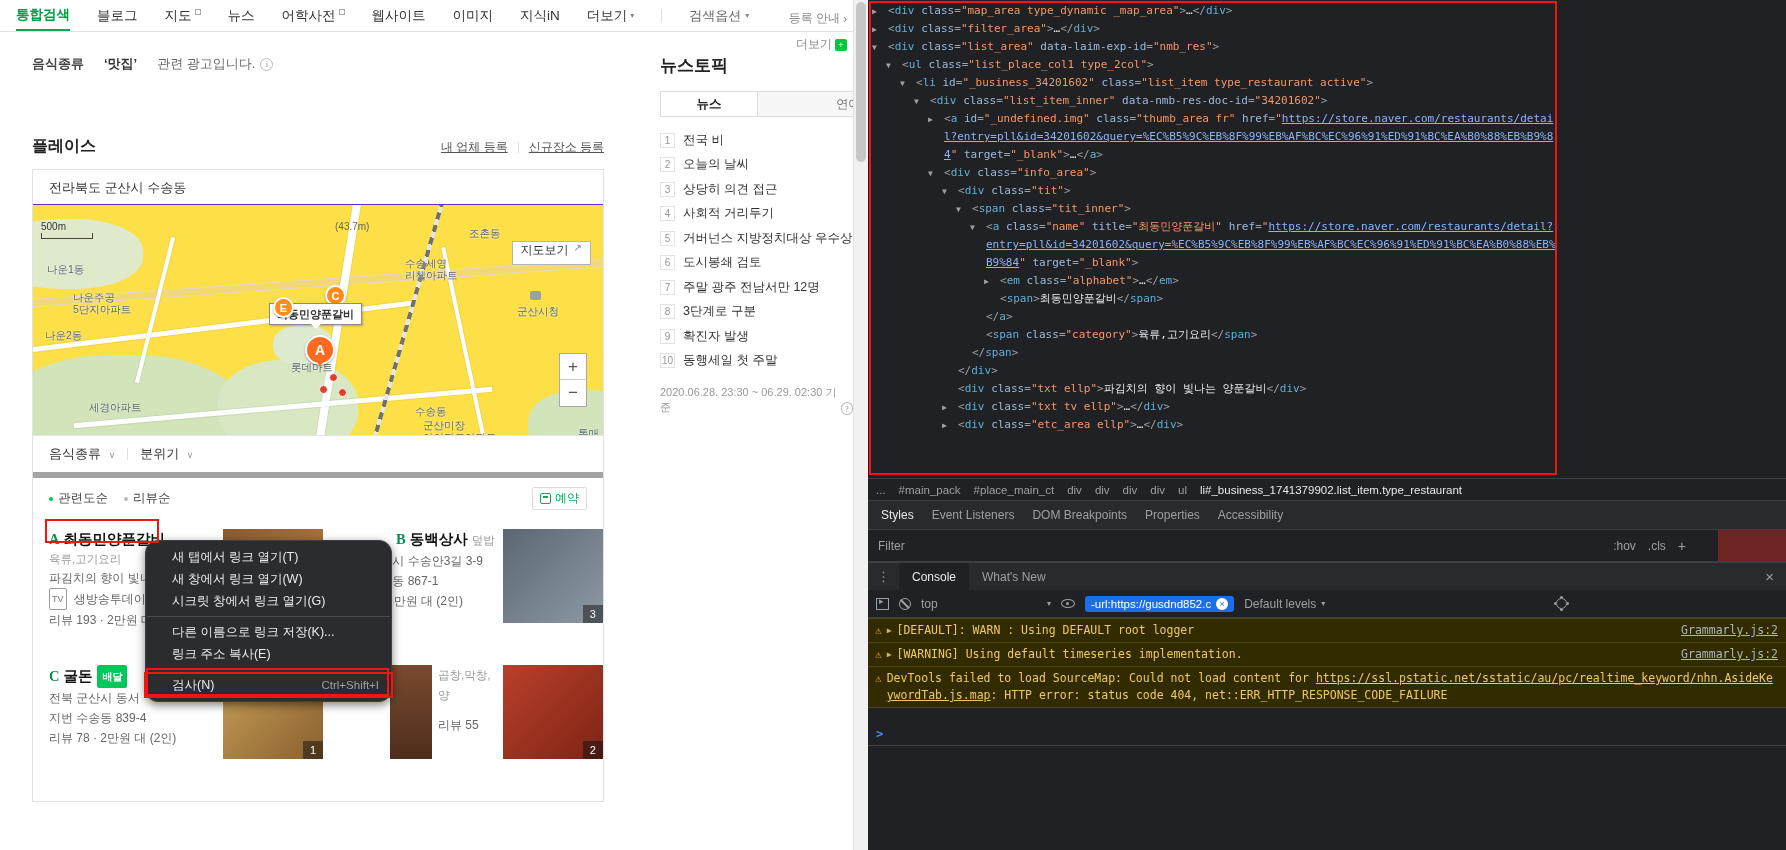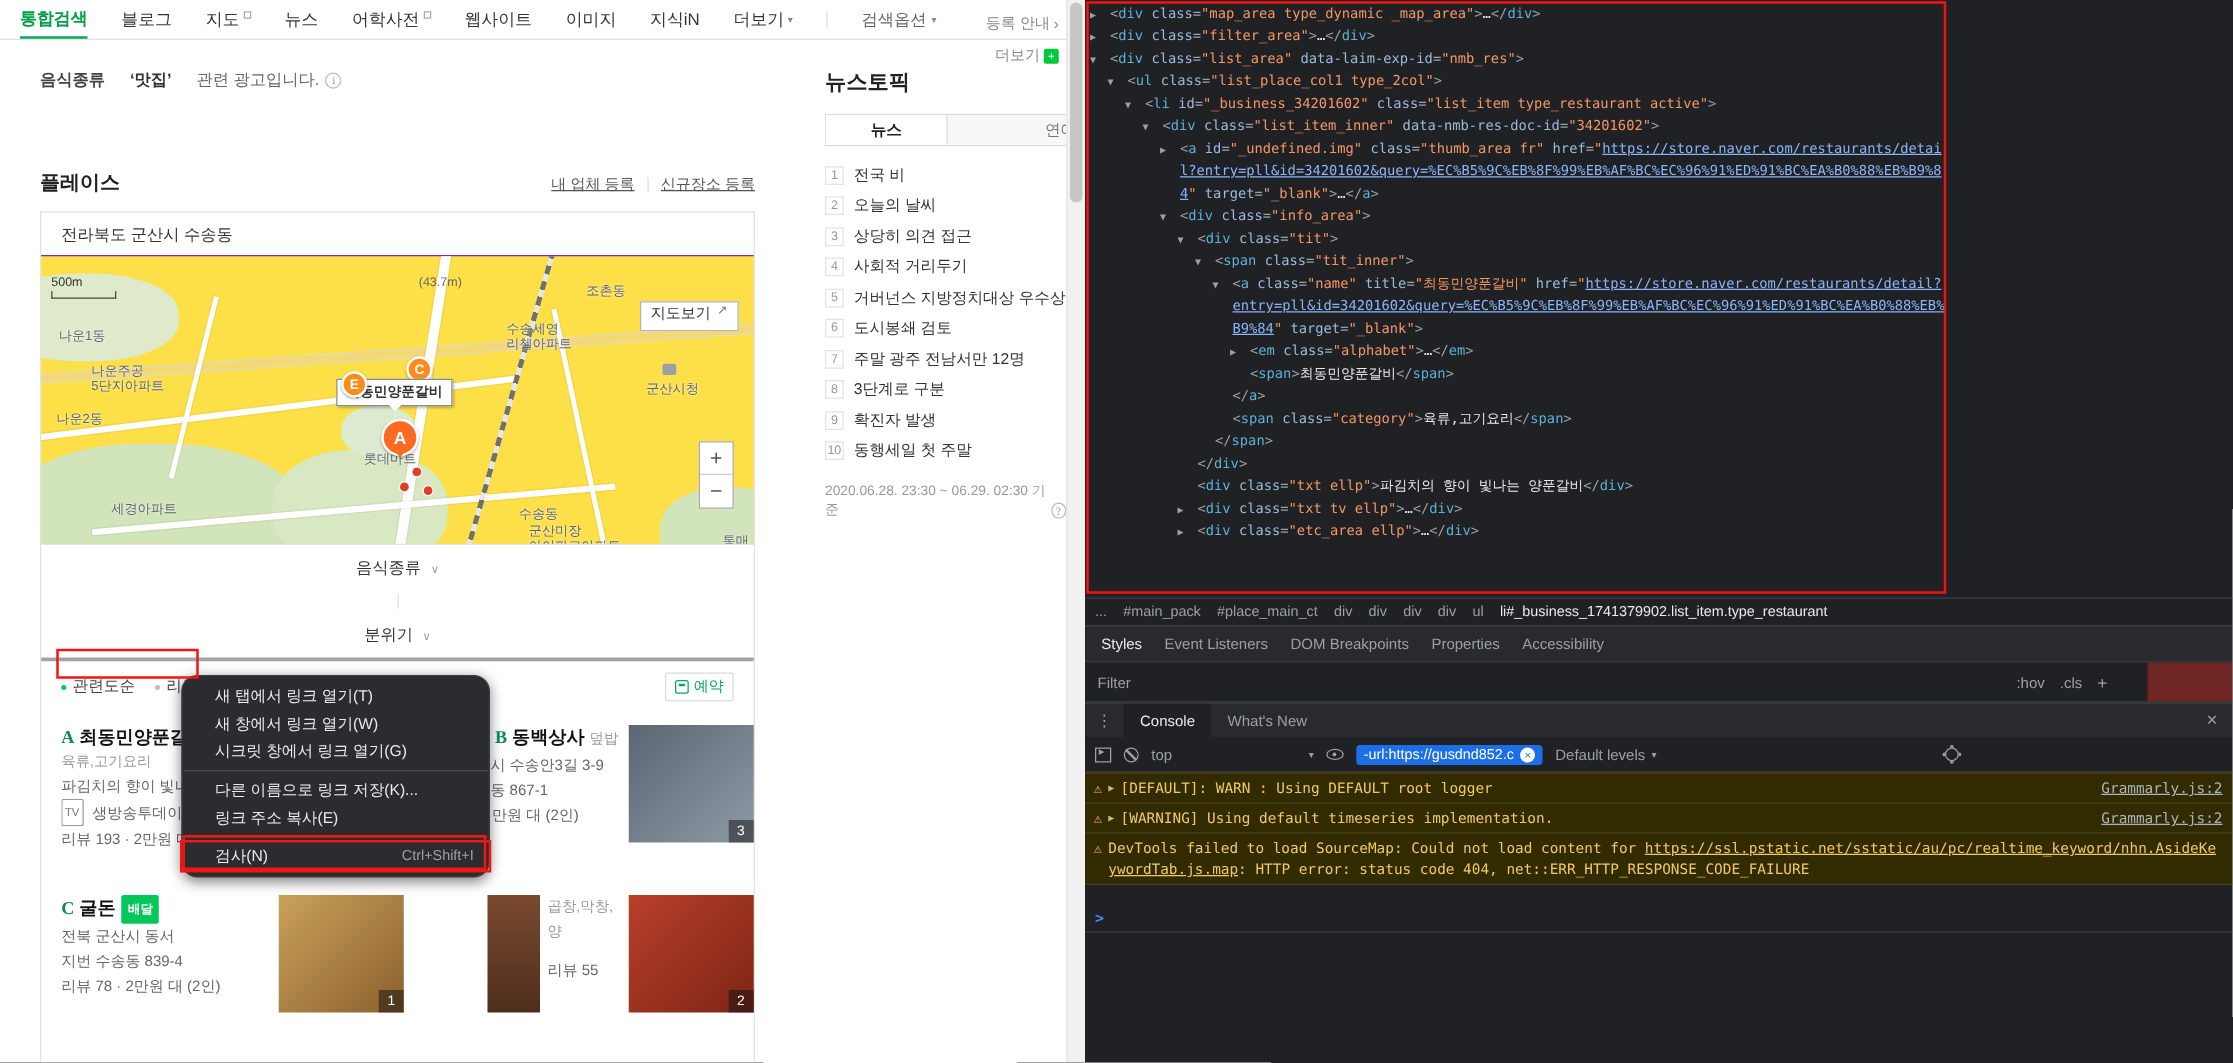--- a/index.html
+++ b/index.html
@@ -76,21 +76,21 @@
                  font-size:12px; color:#333; display:flex; align-items:flex-start; gap:5px; padding:0 8px; z-index:6; cursor:pointer; }
   .expand-glyph { font-size:10px; color:#777; }
   .zoom { position:absolute; right:16px; top:148px; width:28px; background:#fff; border:1px solid #a9a9a9; z-index:6; }
   .zoom .zbtn { height:26px; display:flex; align-items:center; justify-content:center; font-size:17px; color:#555; cursor:pointer; }
   .zoom .zbtn:first-child { border-bottom:1px solid #ccc; }
   .scale { position:absolute; left:8px; top:16px; z-index:6; font-size:10px; color:#333; }
   .scale-bar { width:52px; height:6px; border:1px solid #444; border-top:none; margin-top:1px; }
   .dist-note { position:absolute; left:302px; top:16px; font-size:10px; color:#666; z-index:3; }
 
   .filters-row { display:flex; align-items:center; gap:12px; padding:9px 16px; font-size:13px; color:#333;
-                 border-bottom:3px solid #a3a3a3;flex-direction:column; }
+                 border-bottom:6px solid #a3a3a3; }
   .f-caret { font-size:9px; color:#999; margin-left:4px; }
   .f-div { width:1px; height:12px; background:#e0e0e0; }
 
   .sort-row { display:flex; align-items:center; padding:9px 16px; font-size:12.5px; color:#444; }
   .sort-item { display:flex; align-items:center; gap:5px; margin-right:16px; cursor:pointer; }
   .sdot { width:4px; height:4px; border-radius:50%; background:#bbb; }
   .sdot.green { background:#03c75a; }
   .reserve-chip { margin-left:auto; display:flex; align-items:center; gap:4px; border:1px solid #dcdcdc;
                   border-radius:2px; padding:2px 7px; color:#0aa85e; font-size:12px; cursor:pointer; }
   .cal-ic { width:11px; height:11px; border:1.5px solid #0aa85e; border-radius:2px; position:relative; }

